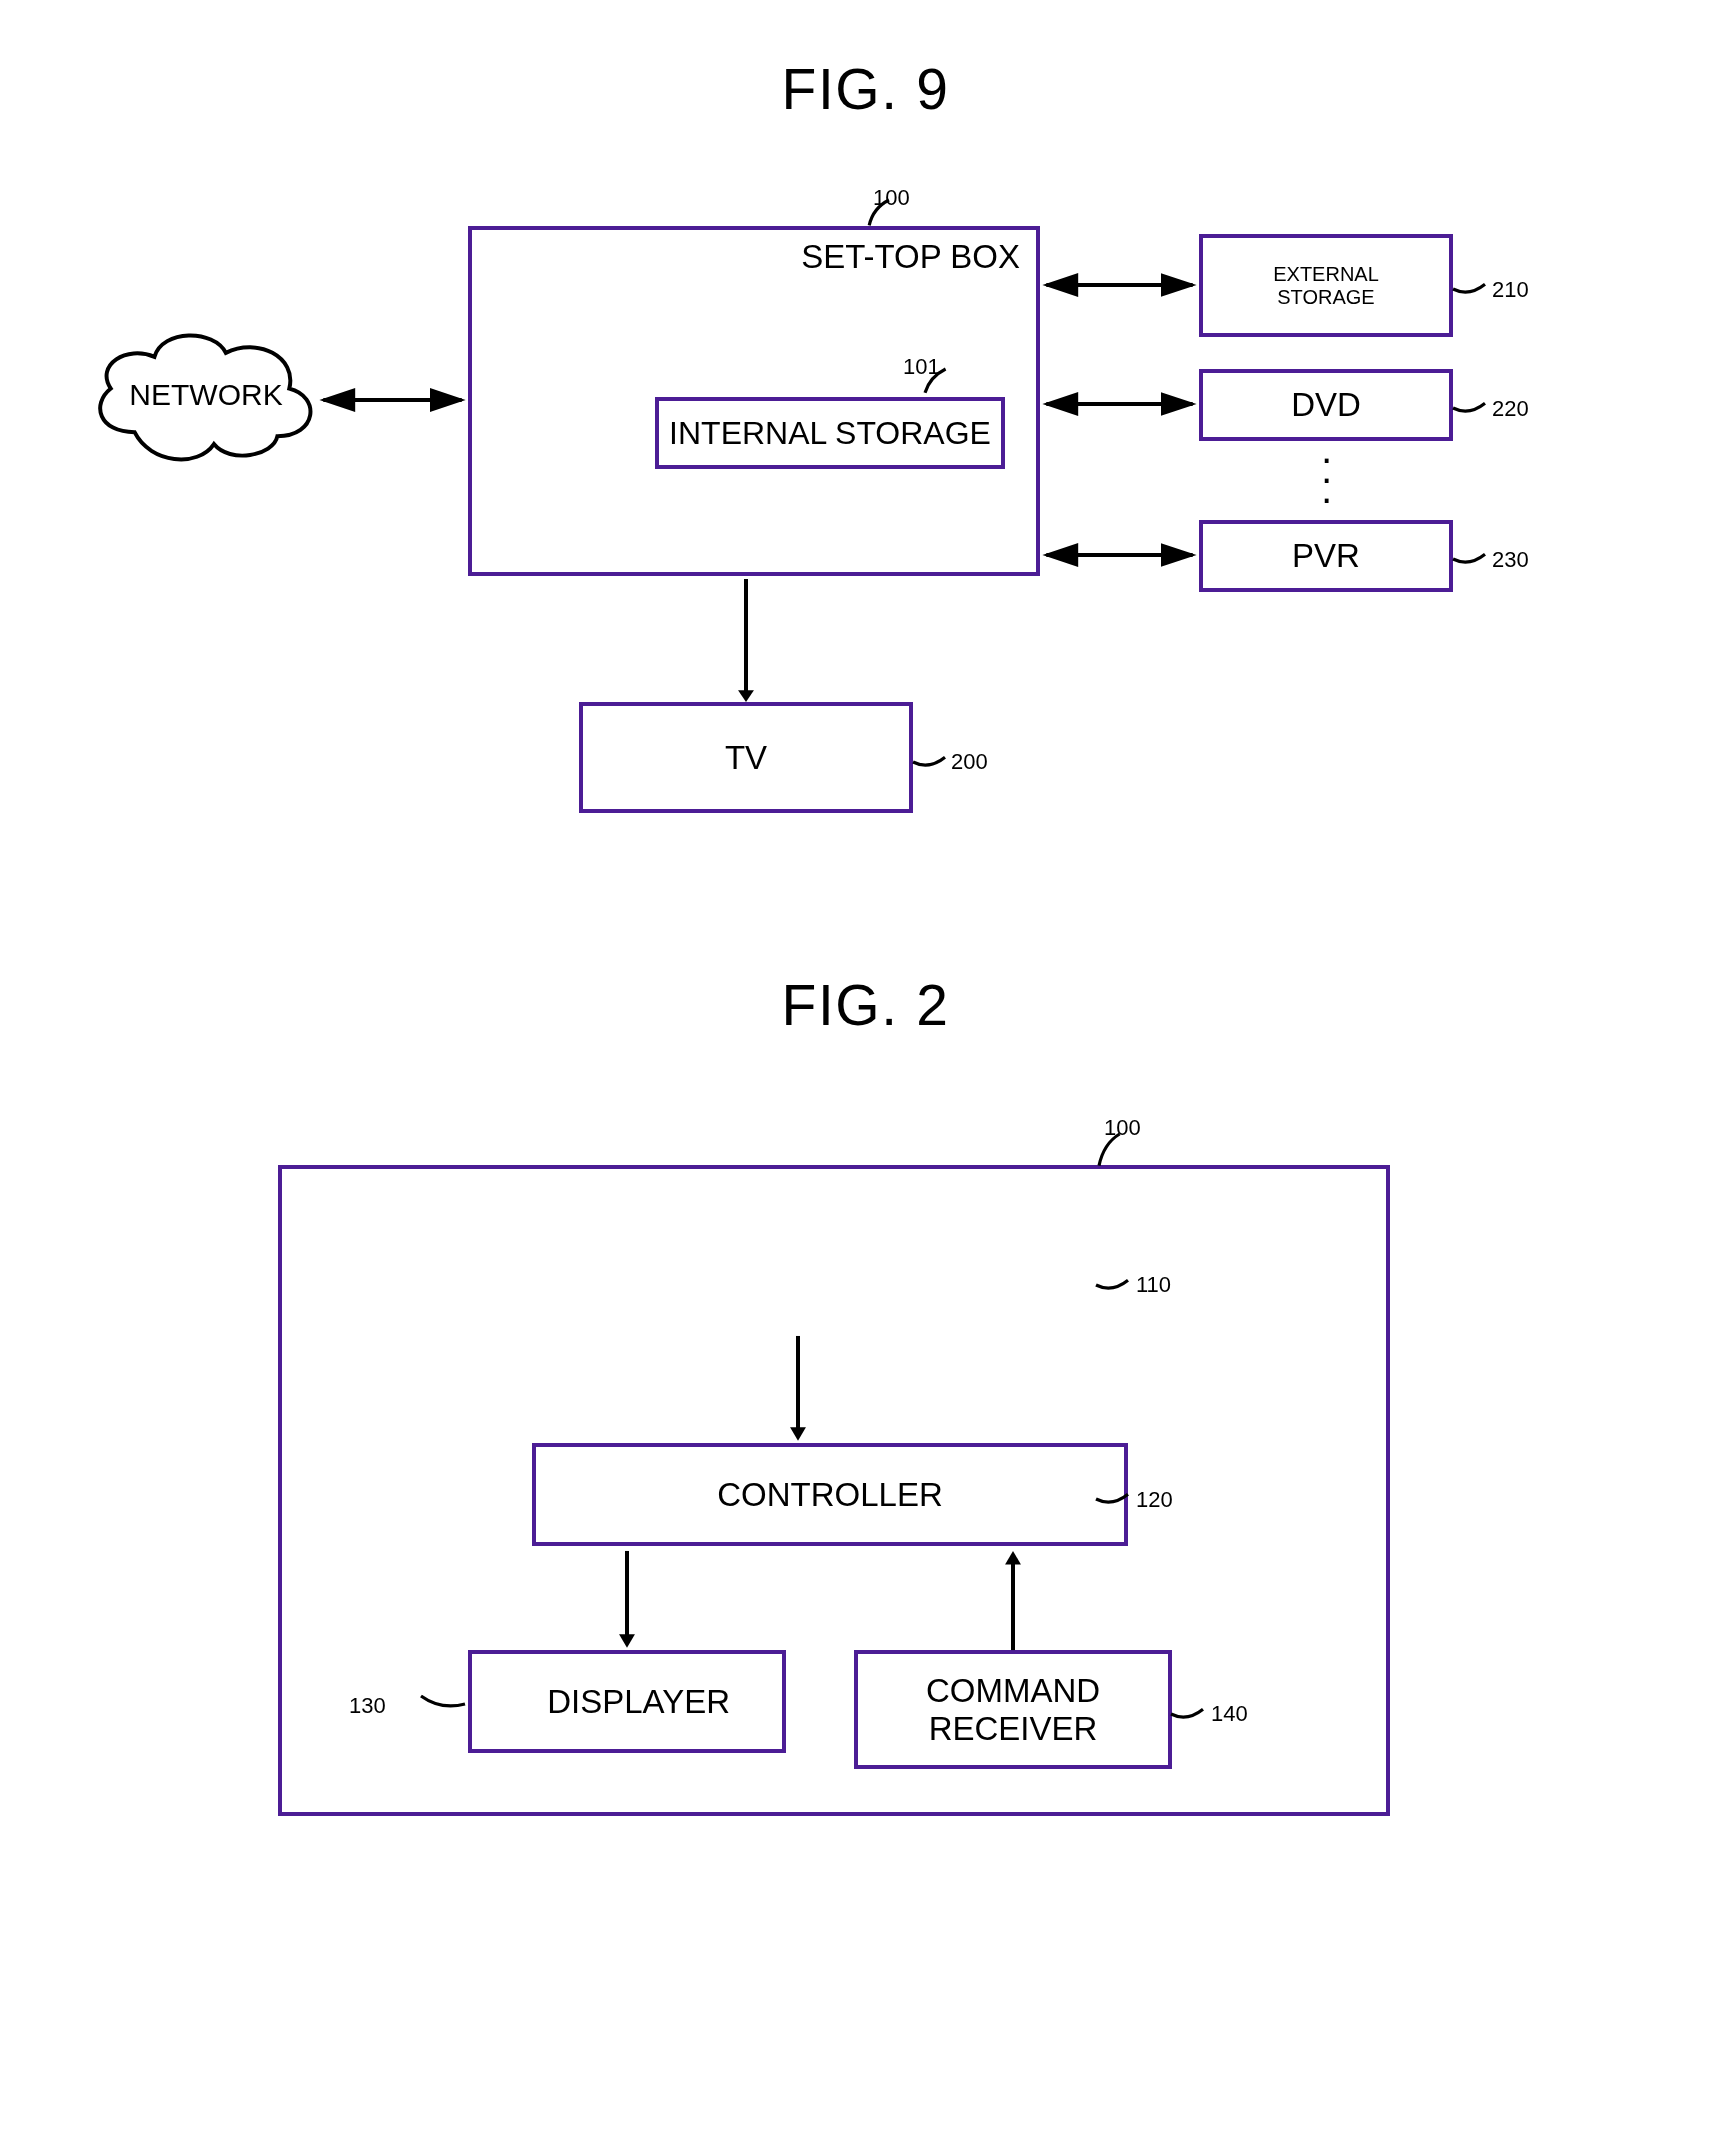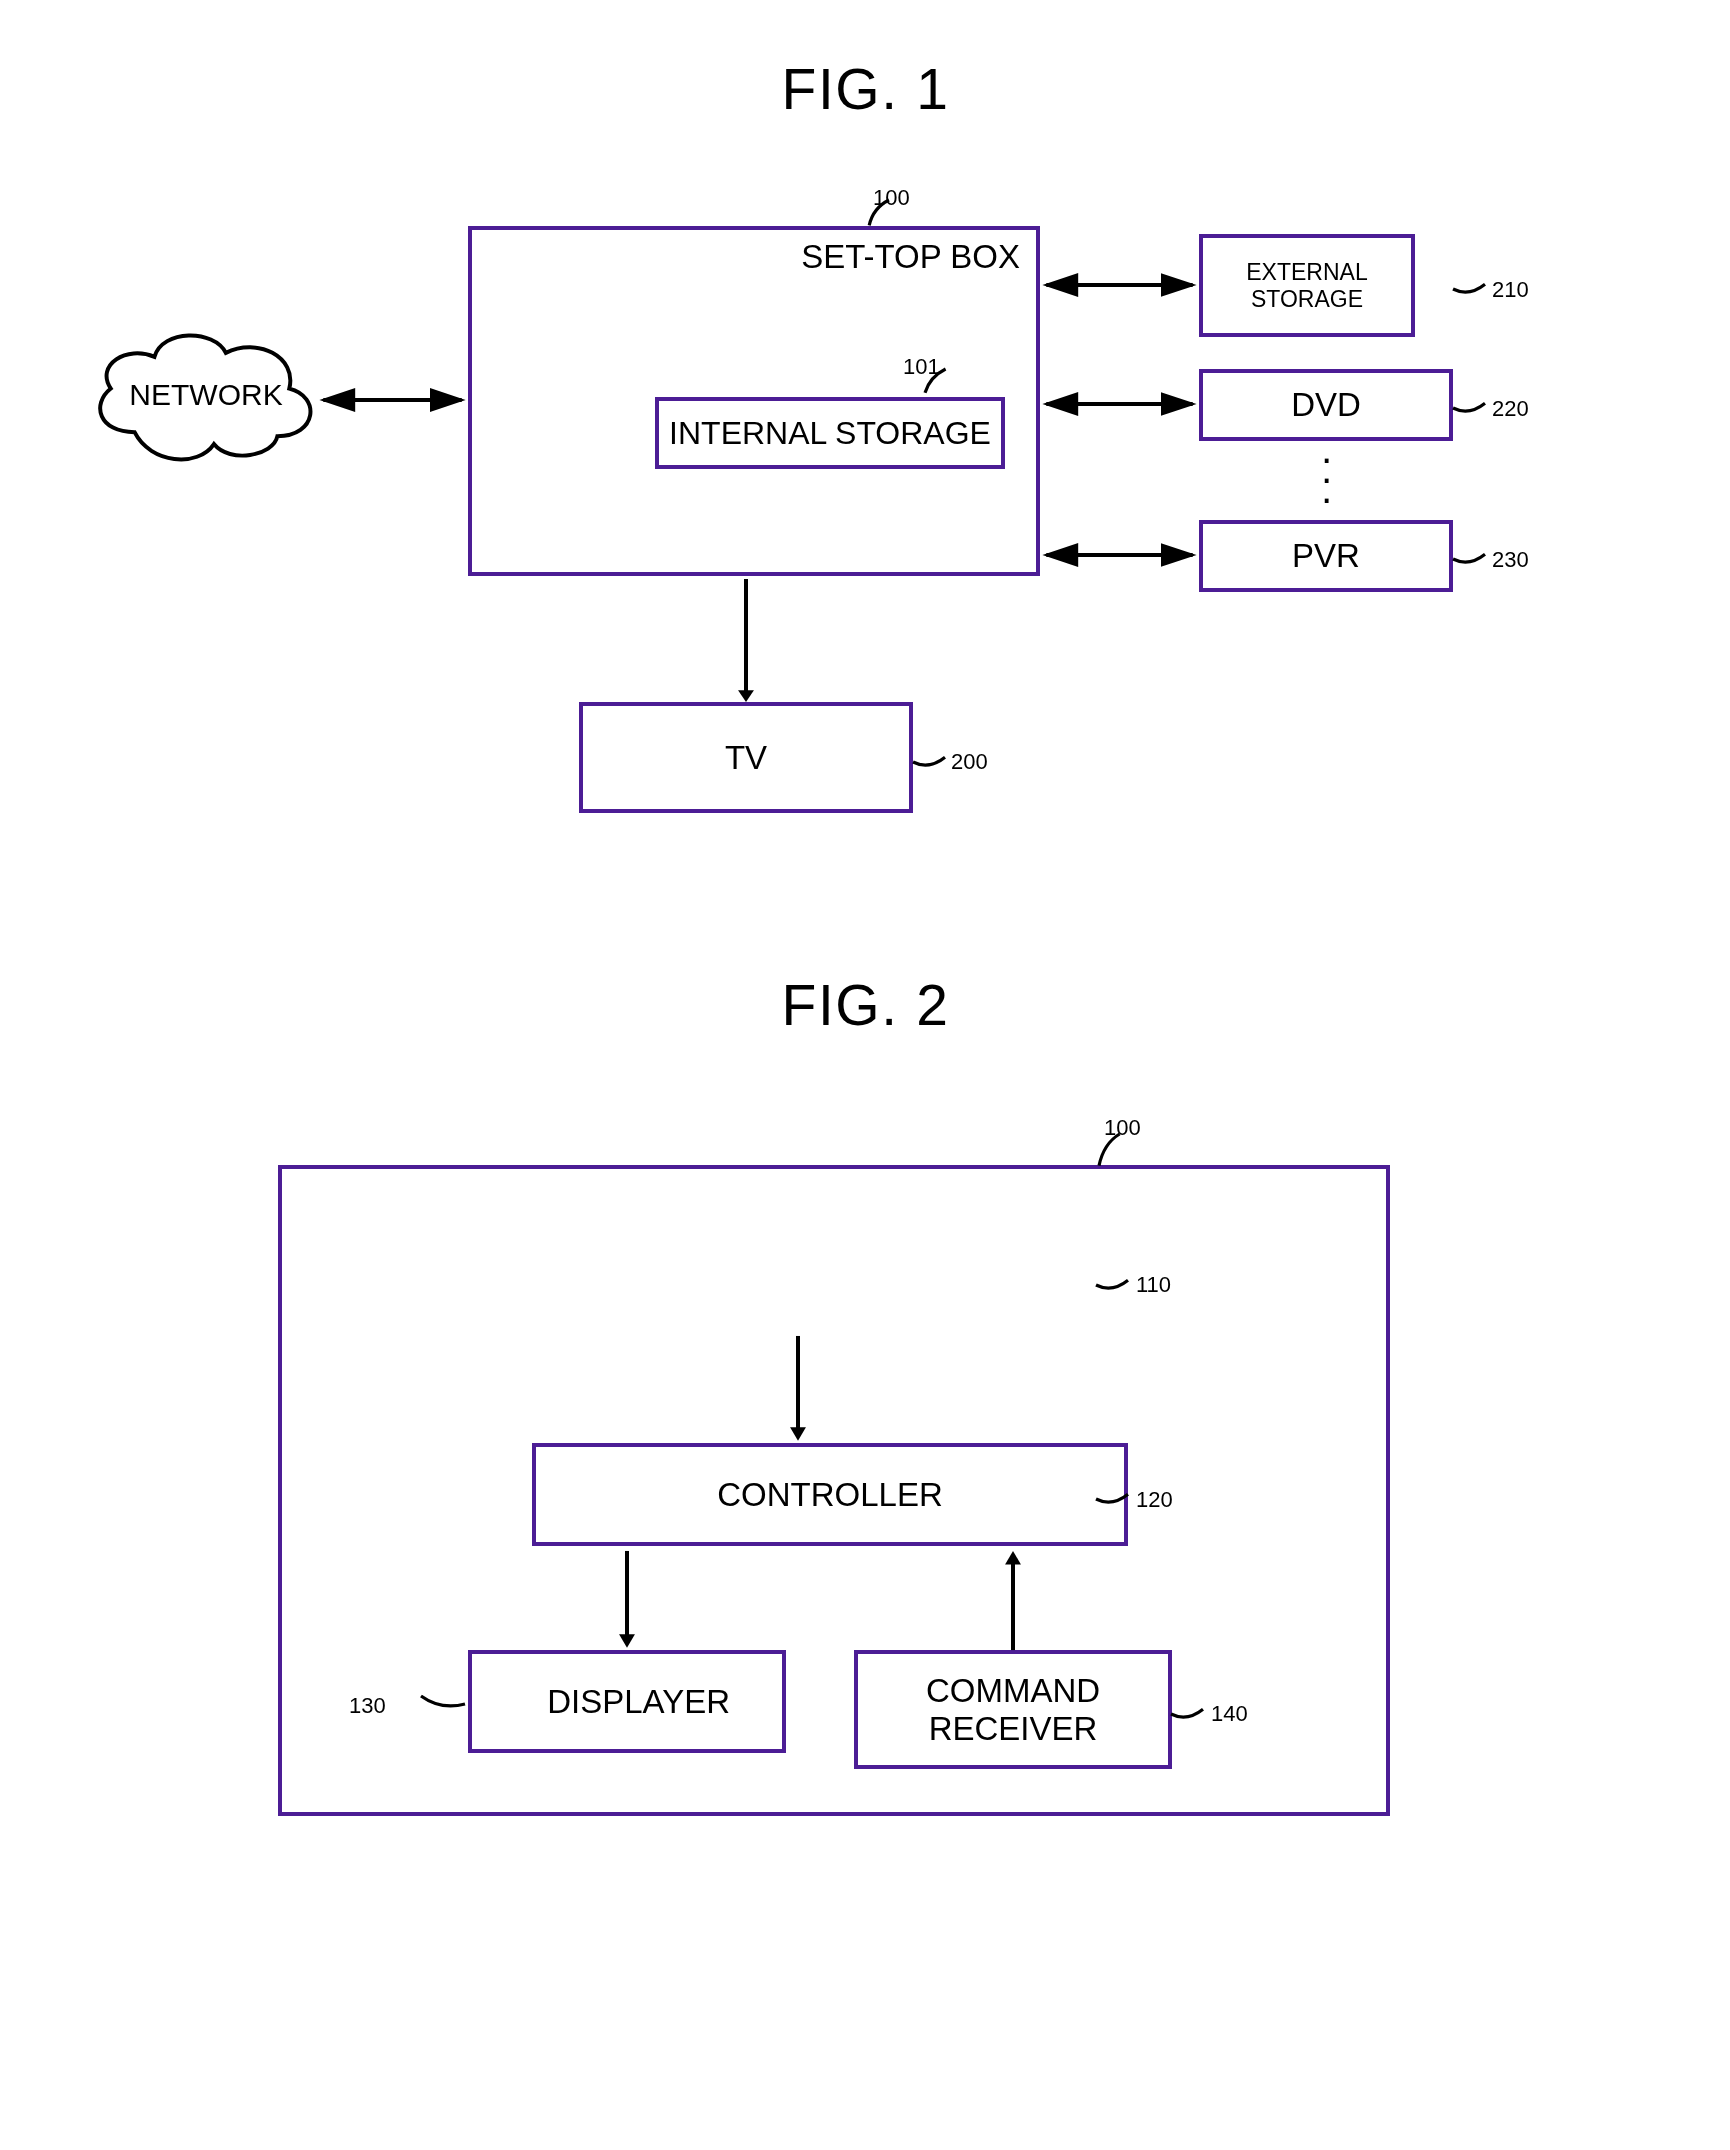--- a/index.html
+++ b/index.html
@@ -65,21 +65,21 @@
     position: absolute;
     width: 238px;
     height: 151px;
   }
 </style>
 </head>
 <body>
 
 <div class="page">
 
-  <div class="fig-title">FIG. 1</div>
+  <div class="fig-title">FIG. 9</div>
 
   <div id="fig1" class="diagram">
 
     <div class="cloud" style="left:16px; top:159px;">
       <svg viewBox="0 0 300 190" width="238" height="151">
         <path d="M60 140
                  C15 140 5 105 30 85
                  C10 55 50 30 85 45
                  C95 10 160 10 175 40
                  C215 20 265 45 255 85
@@ -101,21 +101,21 @@
     <div class="ref-label" style="left:802px; top:9.5px;">100</div>
     <svg class="leader" style="left:794px; top:38px;" viewBox="0 0 36 48" width="29" height="38">
       <path d="M30 0 Q10 10 5 32" fill="none" stroke="#000" stroke-width="4"></path>
     </svg>
 
     <div class="ref-label" style="left:832px; top:179px;text-align:center;">101</div>
     <svg class="leader" style="left:849px; top:207px;" viewBox="0 0 36 48" width="29" height="38">
       <path d="M32 0 Q12 10 6 30" fill="none" stroke="#000" stroke-width="4"></path>
     </svg>
 
-    <div class="box" style="left:1128px; top:72px; width:216px; height:103px; white-space:pre-line; font-size:23px;">
+    <div class="box" style="left:1128px; top:72px; width:254px; height:103px; white-space:pre-line; font-size:20px;">
       <span>EXTERNAL
 STORAGE</span>
     </div>
 
     <svg style="position:absolute; left:1382px; top:111px;" width="40" height="32" viewBox="0 0 50 40">
       <path d="M0 20 Q20 30 40 14" fill="none" stroke="#000" stroke-width="4"></path>
     </svg>
     <div class="ref-label" style="left:1421px; top:102px;">210</div>
 
     <div class="box" style="left:1128px; top:207px; width:254px; height:72px;text-align:center;">

